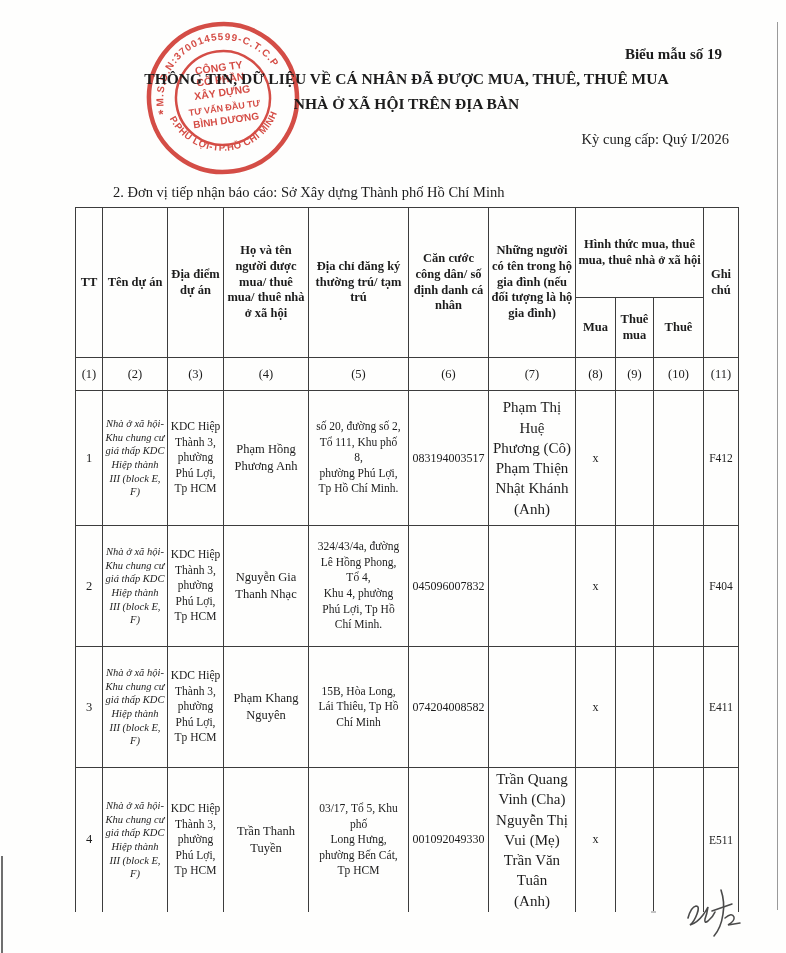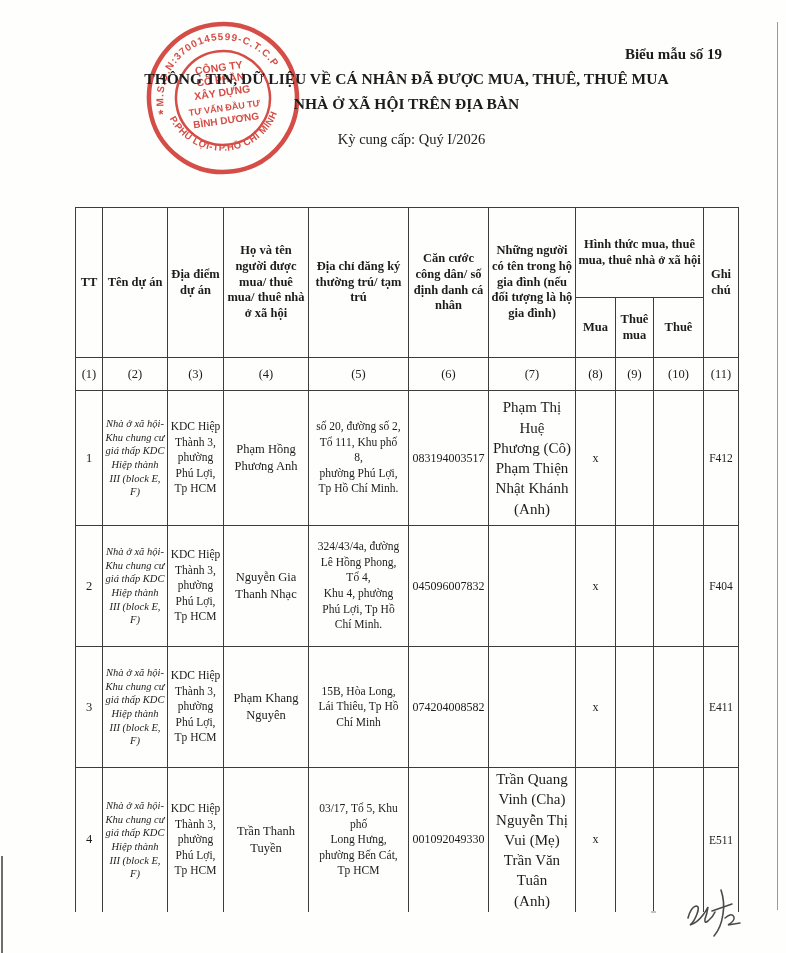--- a/index.html
+++ b/index.html
@@ -10,21 +10,21 @@
   
   .form-label {
     position:absolute; top:46px; right:64px;
     font-size:15px; font-weight:bold;
   }
   .title-block {
     position:absolute; left:75px; top:67px; width:663px; text-align:center;
     font-weight:bold; font-size:15.5px; line-height:1.6;
   }
   .period {
-    position:absolute; left:80px; top:131px; width:663px; text-align:center;
+    position:absolute; left:66px; top:131px; width:663px; text-align:right;
     font-size:14.5px;
   }
   .unit-line { position:absolute; left:113px; font-size:14.5px; }
   .unit-1 { top:158px; }
   .unit-2 { top:184px; }
 
   
   .stamp {
     position:absolute; left:143px; top:18px; width:160px; height:160px;
     transform:rotate(-8deg); opacity:0.88; mix-blend-mode:multiply;
@@ -96,20 +96,21 @@
   </svg>
 
   <div class="form-label">Biểu mẫu số 19</div>
 
   <div class="title-block">
     <div>THÔNG TIN, DỮ LIỆU VỀ CÁ NHÂN ĐÃ ĐƯỢC MUA, THUÊ, THUÊ MUA</div>
     <div>NHÀ Ở XÃ HỘI TRÊN ĐỊA BÀN</div>
   </div>
 
   <div class="period">Kỳ cung cấp: Quý I/2026</div>
+  <div class="unit-line unit-2">2. Đơn vị tiếp nhận báo cáo: Sở Xây dựng Thành phố Hồ Chí Minh</div>
 
   <table class="report">
     <colgroup>
       <col style="width:27px">
         <col style="width:65px">
         <col style="width:56px">
       <col style="width:85px">
         <col style="width:100px">
         <col style="width:80px">
       <col style="width:87px">

